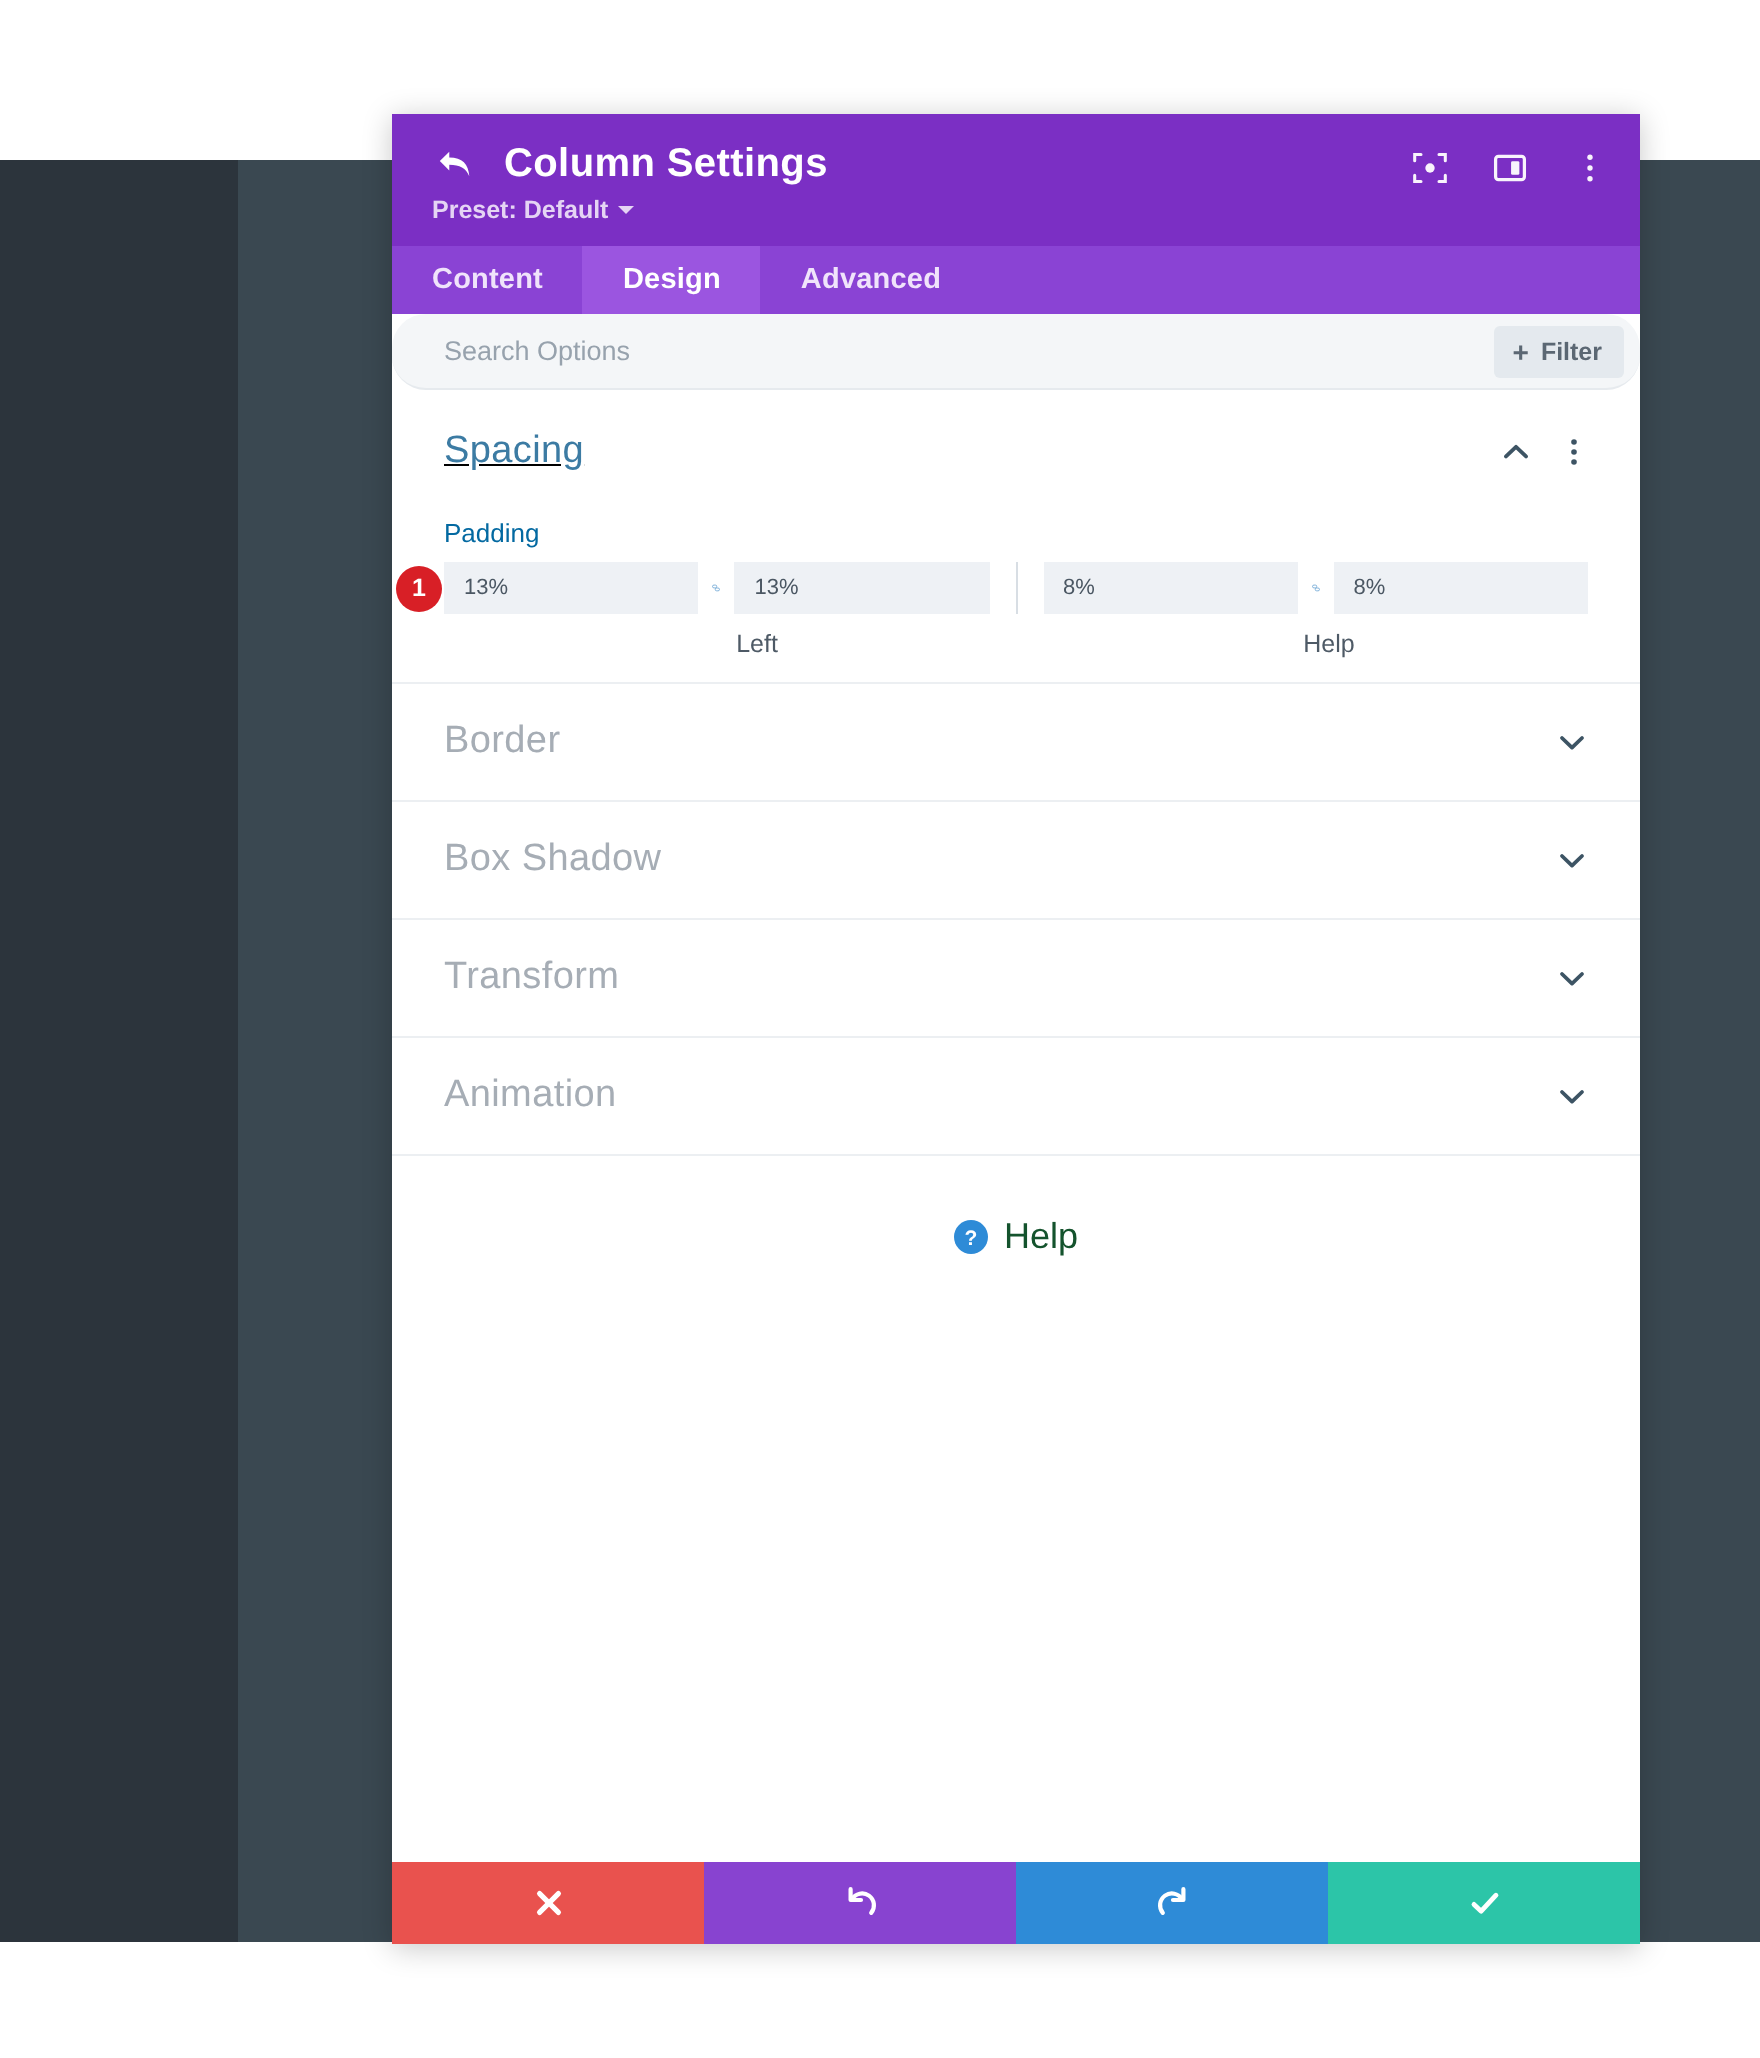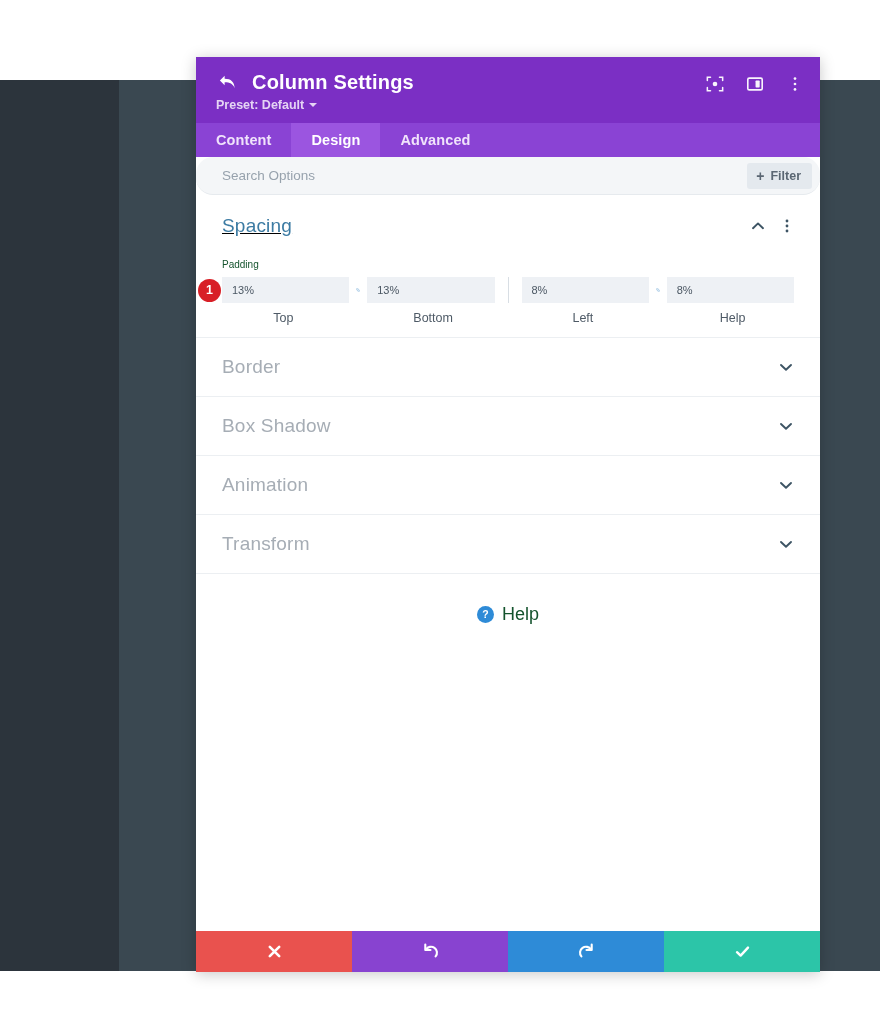--- a/index.html
+++ b/index.html
@@ -98,21 +98,21 @@
   .section-open-head {
     display:flex; align-items:center; justify-content:space-between;text-decoration:underline;
   }
   .section-title-open {
     color:#3c7ba3; font-size:19px; letter-spacing:.2px;
   }
   .section-head-icons { display:flex; align-items:center; gap:14px; }
   .chev-up, .dots-v { cursor:pointer; display:block; }
 
   .field-label {
-    color:#14532d; font-size:10px; margin:22px 0 7px 0;
+    color:#0369a1; font-size:13px; margin:22px 0 7px 0;
   }
   .padding-row { display:flex; align-items:stretch; position:relative; }
   .pad-group { display:flex; align-items:center; flex:1; }
   .pad-field {
     background:#eef1f5; border:0; outline:0; height:26px;
     font-family:"Liberation Sans", sans-serif;
     font-size:11px; color:#4b5763; padding:0 10px;
     width:100%; min-width:0;
   }
   .pad-cell { flex:1; min-width:0; }
@@ -271,25 +271,20 @@
             <rect x="1.2" y="1.4" width="9.5" height="6.4" rx="3.2" fill="none" stroke="#5f9ed1" stroke-width="1.7"></rect>
             <rect x="7.3" y="8.0" width="9.5" height="6.4" rx="3.2" fill="none" stroke="#5f9ed1" stroke-width="1.7"></rect>
           </svg>
           <div class="pad-cell">
             <input class="pad-field" type="text" value="8%" style="">
           </div>
         </div>
       </div>
 
       <div class="labels-row">
-        <div class="labels-group">
-          <div class="lbl">Top</div>
-          <div class="lbl-spacer"></div>
-          <div class="lbl">Bottom</div>
-        </div>
         <div class="divider-spacer"></div>
         <div class="labels-group">
           <div class="lbl">Left</div>
           <div class="lbl-spacer"></div>
           <div class="lbl">Help</div>
         </div>
       </div>
     </div>
 
     <div class="section-row">
@@ -298,27 +293,27 @@
         <path d="M3 6 L8 10.8 L13 6" fill="none" stroke="#3d5464" stroke-width="1.9" stroke-linecap="round" stroke-linejoin="round"></path>
       </svg>
     </div>
     <div class="section-row">
       <span class="section-title">Box Shadow</span>
       <svg class="chev-down" width="16" height="16" viewBox="0 0 16 16">
         <path d="M3 6 L8 10.8 L13 6" fill="none" stroke="#3d5464" stroke-width="1.9" stroke-linecap="round" stroke-linejoin="round"></path>
       </svg>
     </div>
     <div class="section-row">
-      <span class="section-title">Animation</span>
+      <span class="section-title">Transform</span>
       <svg class="chev-down" width="16" height="16" viewBox="0 0 16 16">
         <path d="M3 6 L8 10.8 L13 6" fill="none" stroke="#3d5464" stroke-width="1.9" stroke-linecap="round" stroke-linejoin="round"></path>
       </svg>
     </div>
     <div class="section-row">
-      <span class="section-title">Transform</span>
+      <span class="section-title">Animation</span>
       <svg class="chev-down" width="16" height="16" viewBox="0 0 16 16">
         <path d="M3 6 L8 10.8 L13 6" fill="none" stroke="#3d5464" stroke-width="1.9" stroke-linecap="round" stroke-linejoin="round"></path>
       </svg>
     </div>
 
     <div class="help-wrap">
       <div class="help-link">
         <svg width="17" height="17" viewBox="0 0 17 17">
           <circle cx="8.5" cy="8.5" r="8.5" fill="#2e8bd7"></circle>
           <text x="8.5" y="12.3" text-anchor="middle" font-family="Liberation Sans, sans-serif" font-size="10.5" font-weight="bold" fill="#ffffff">?</text>

